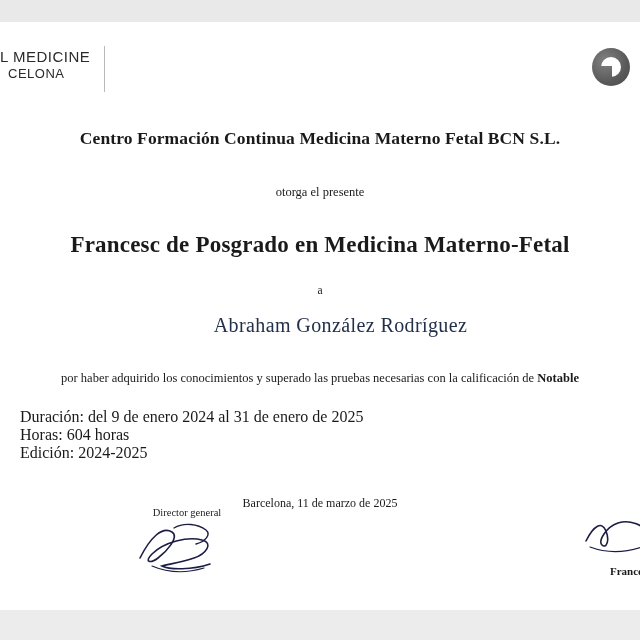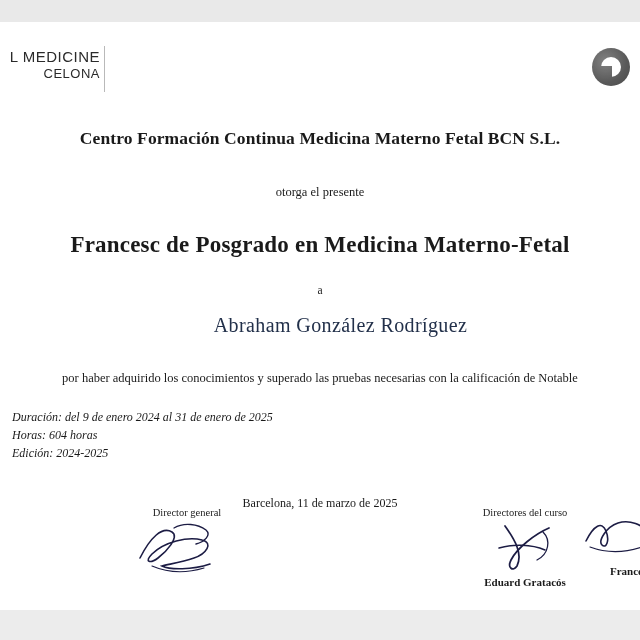--- a/index.html
+++ b/index.html
@@ -51,34 +51,34 @@
     top: 24px;
     width: 1px;
     height: 46px;
     background: #b9b9b9;
   }
   .letterhead {
     position: absolute;
     left: 0px;
     top: 26px;
     width: 100px;
-    text-align: right;
+    text-align: left;
     font-family: "Liberation Sans", sans-serif;
     color: #2a2a2a;
     letter-spacing: 0.5px;
   }
   .letterhead .l1 {
     font-size: 15px;
     line-height: 18px;
     padding-left: 0px;
   }
   .letterhead .l2 {
     font-size: 13px;
     line-height: 16px;
-    padding-left: 16px;
+    padding-left: 8px;
   }
   .logo-mark {
     position: absolute;
     right: 10px;
     top: 26px;
     width: 38px;
     height: 38px;
     border-radius: 50%;
     background: radial-gradient(circle at 35% 35%, #6d6d6d 0%, #3d3d3d 60%, #2a2a2a 100%);
     opacity: 0.85;
@@ -132,28 +132,27 @@
     color: #22304a;
     letter-spacing: 0.4px;
     padding-left: 41px;
   }
   .merit {
     text-align: center;
     font-size: 12.5px;
     margin-top: 34px;
   }
   .merit .grade {
-    font-weight: normal;
+    font-weight: bold;
   }
   .details {
     margin-top: 22px;
-    padding-left: 12px;
-    font-size: 12px;
+    padding-left: 20px;
+    font-size: 16px;
     line-height: 18px;
-    font-style: italic;
   }
   .place-date {
     text-align: center;
     font-size: 12px;
     margin-top: 34px;
   }
 
   .signatures {
     position: absolute;
     top: 485px;
@@ -230,31 +229,20 @@
         <div class="sig-role">Director general</div>
         <div class="sig-img">
           <svg class="scribble" width="130" height="56" viewBox="0 0 130 56">
             <path d="M18,40 C28,20 40,8 50,14 C58,19 44,34 36,40 C28,46 22,44 30,36 C42,24 66,18 80,22 C92,25 84,36 72,40 C60,44 48,46 40,48 C48,52 70,52 88,46" stroke="#1c1c44" stroke-width="1.6" fill="none" stroke-linecap="round"></path>
             <path d="M52,10 C62,4 76,6 84,12 C90,17 82,24 74,26" stroke="#1c1c44" stroke-width="1.4" fill="none" stroke-linecap="round"></path>
             <path d="M30,48 C44,54 62,56 82,50" stroke="#1c1c44" stroke-width="1.2" fill="none" stroke-linecap="round"></path>
           </svg>
         </div>
       </div>
 
-      <div class="sig-block sig-mid">
-        <div class="sig-role">Directores del curso</div>
-        <div class="sig-img">
-          <svg class="scribble" width="120" height="56" viewBox="0 0 120 56">
-            <path d="M40,8 C50,22 58,36 52,48 C48,54 42,50 46,42 C52,30 70,16 84,10" stroke="#1c1c44" stroke-width="1.7" fill="none" stroke-linecap="round"></path>
-            <path d="M34,30 C48,26 66,26 80,32" stroke="#1c1c44" stroke-width="1.5" fill="none" stroke-linecap="round"></path>
-            <path d="M78,14 C86,22 84,36 72,42" stroke="#1c1c44" stroke-width="1.3" fill="none" stroke-linecap="round"></path>
-          </svg>
-        </div>
-        <div class="sig-name">Eduard Gratacós</div>
-      </div>
 
       <div class="sig-block sig-right">
         <div class="sig-role"></div>
         <div class="sig-img">
           <svg class="scribble" width="120" height="56" viewBox="0 0 120 56">
             <path d="M6,34 C14,18 22,14 26,24 C30,34 26,42 22,38 C18,34 26,20 38,16 C50,12 62,18 70,26" stroke="#1c1c44" stroke-width="1.6" fill="none" stroke-linecap="round"></path>
             <path d="M10,40 C26,46 44,46 62,40" stroke="#1c1c44" stroke-width="1.2" fill="none" stroke-linecap="round"></path>
           </svg>
         </div>
         <div class="sig-name">Francesc Fig</div>

